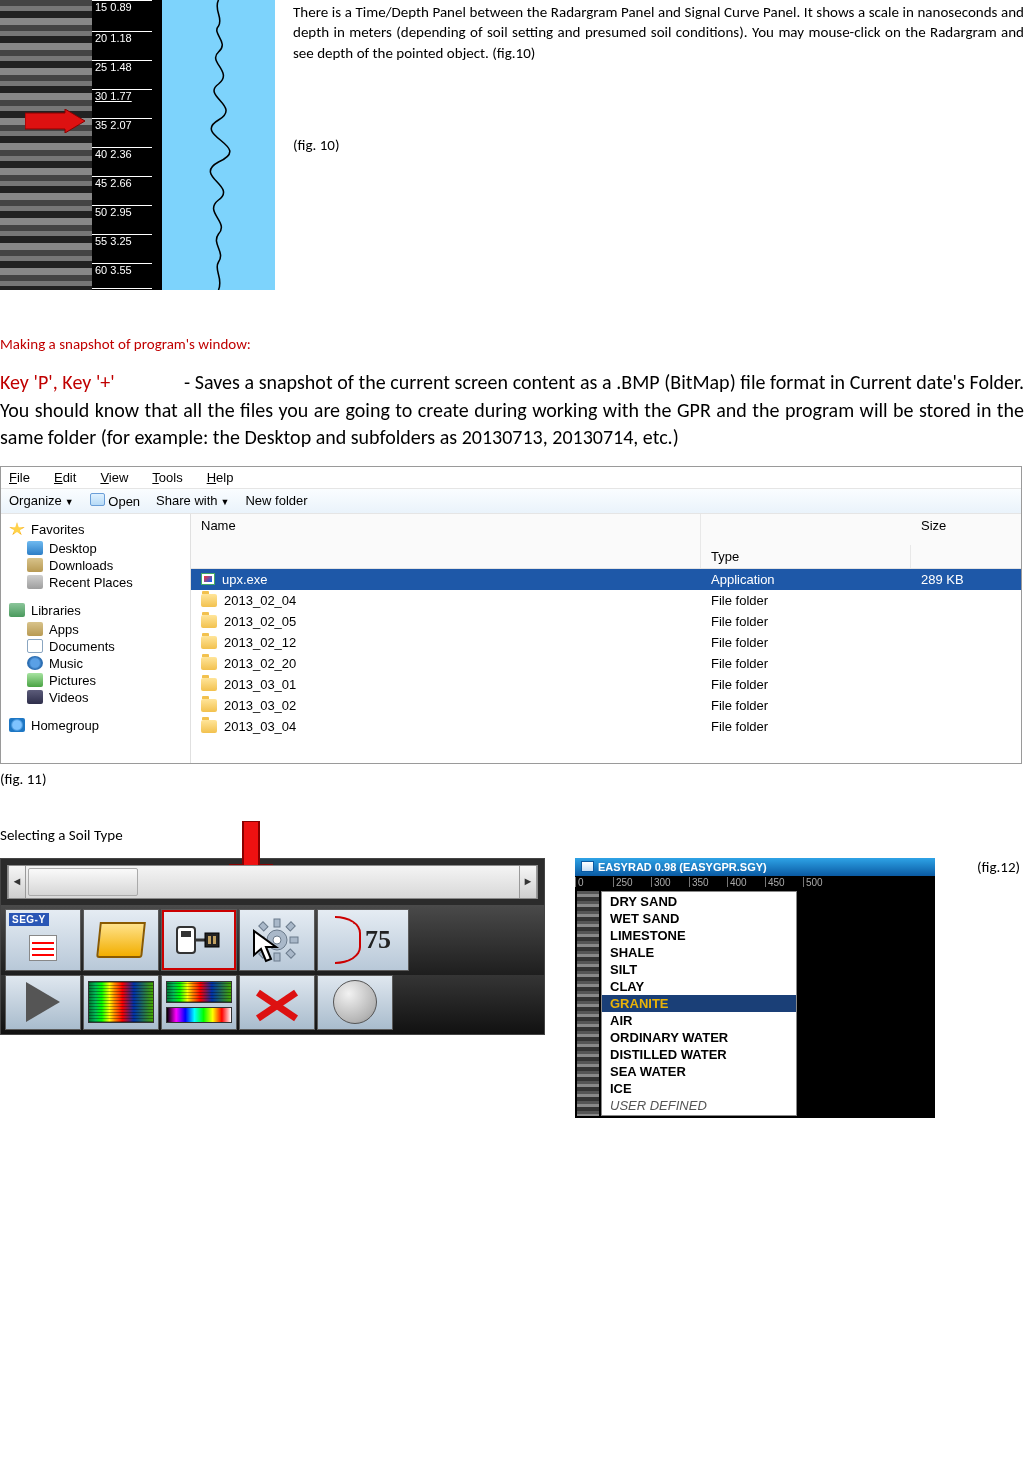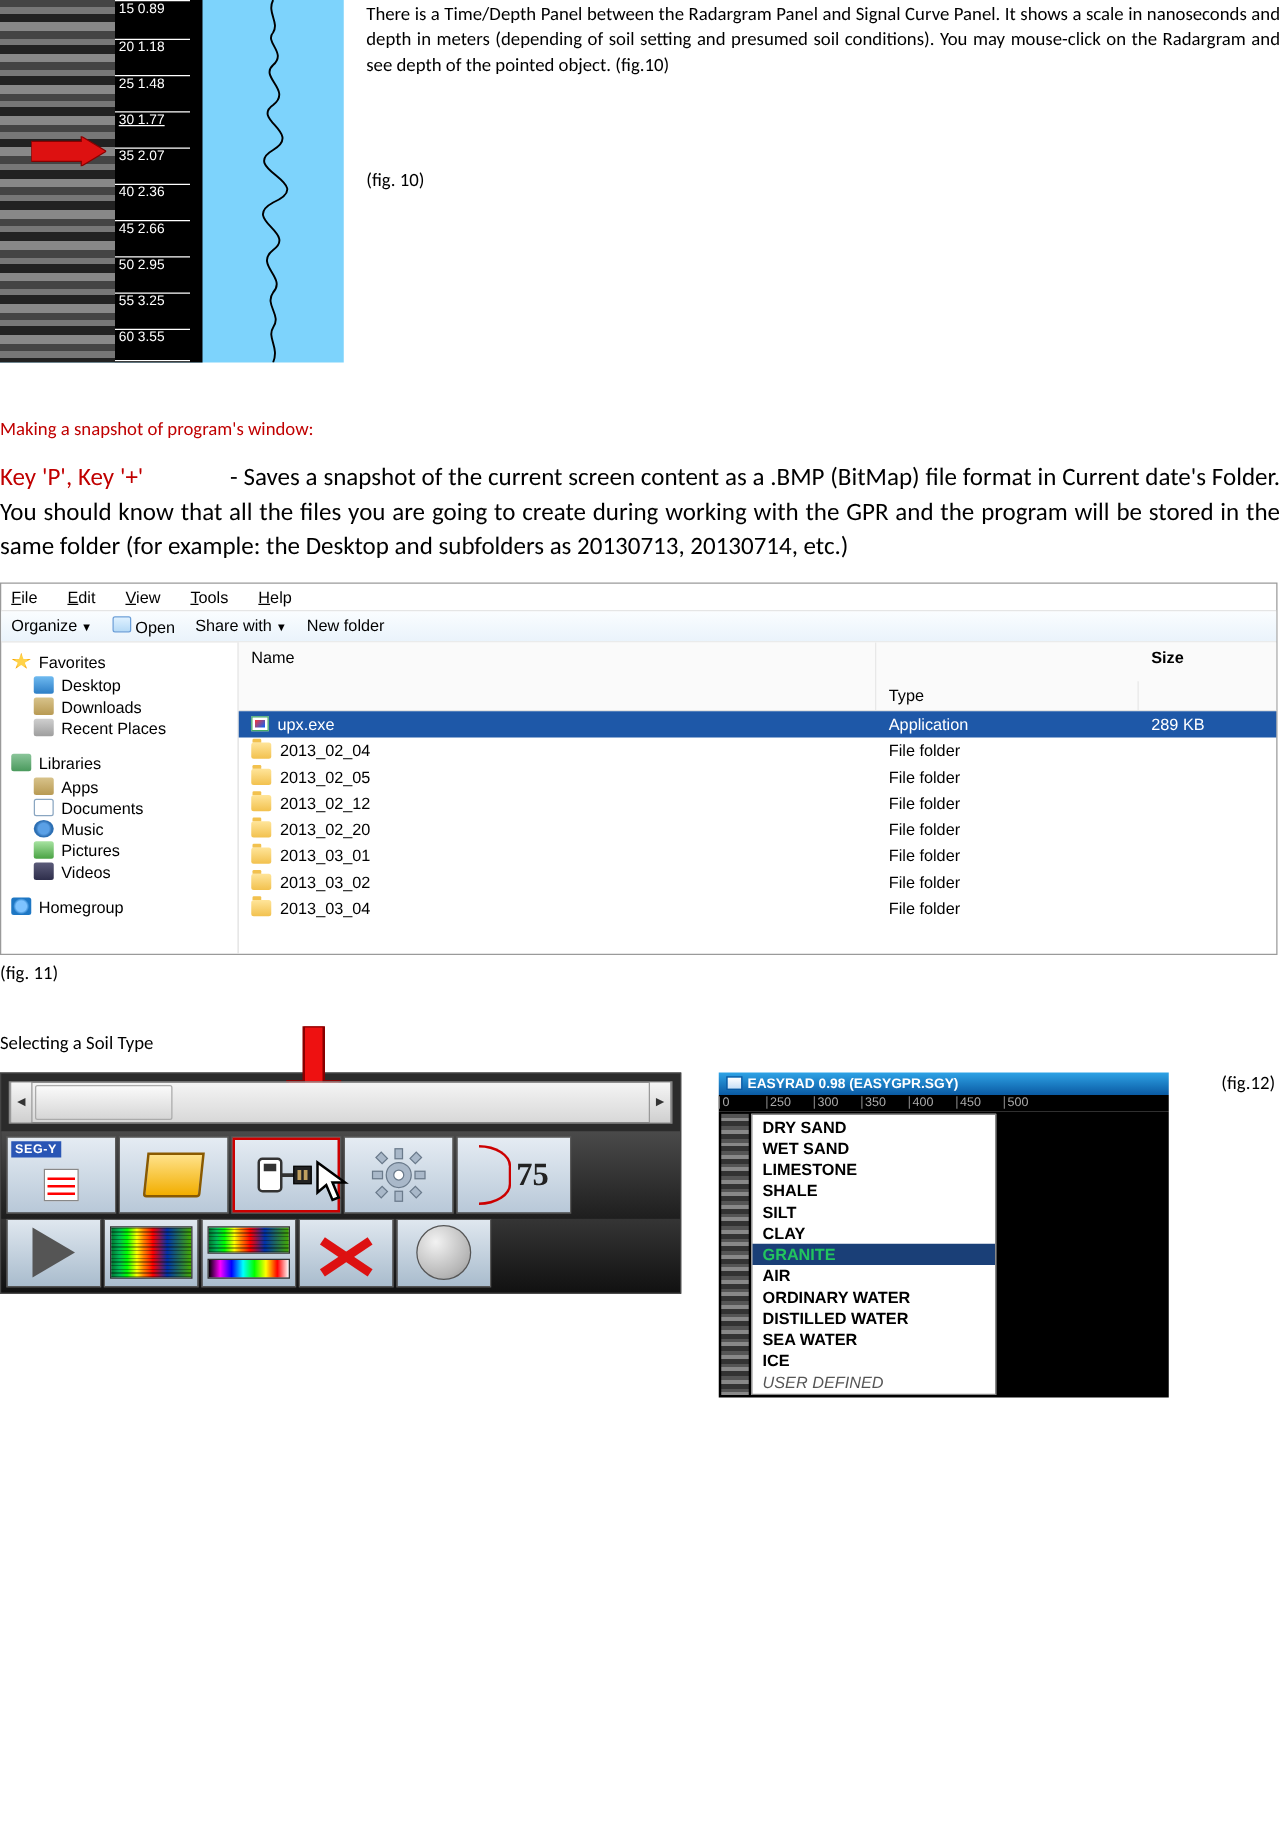--- a/index.html
+++ b/index.html
@@ -50,39 +50,39 @@
   .ic-vid { background:linear-gradient(#5c5c7a,#2e2e4b); }
   .ic-home { background:radial-gradient(circle,#7ec3ff 40%,#1e77c4 60%); }
   .folder { display:inline-block; width:16px; height:13px; background:linear-gradient(#ffe59a,#f2c14e); border-radius:2px; position:relative; }
   .folder::before { content:""; position:absolute; top:-3px; left:1px; width:7px; height:3px; background:#f2c14e; border-radius:1px 1px 0 0; }
   .app-ic { display:inline-block; width:14px; height:12px; border:1px solid #4a6; background:#fff; position:relative; }
   .app-ic::before { content:""; position:absolute; inset:2px; background:linear-gradient(135deg,#f33,#06f); }
   .files { flex:1; }
   .files-hdr { display:flex; border-bottom:1px solid #e3e3e3; background:#fafafa; }
   .col-name { flex:1; padding:4px 10px; border-right:1px solid #e8e8e8; }
   .col-type { width:210px; padding:4px 10px; border-right:1px solid #e8e8e8;margin-top:31px; }
-  .col-size { width:110px; padding:4px 10px;font-weight:bold; }
+  .col-size { width:110px; padding:4px 10px; }
   .file-row { display:flex; align-items:center; }
   .file-row.selected { background:#1e58a8; color:#fff; }
   .cell-name { flex:1; padding:3px 10px; display:flex; align-items:center; gap:7px; }
   .cell-type { width:210px; padding:3px 10px; }
   .cell-size { width:110px; padding:3px 10px; text-align:left; }
 
   .fig-cap { margin-top:6px; font-size:15px; }
 
   .sub-heading { margin:38px 0 14px 0; font-size:15px; }
 
   
   .row-fig12 { display:flex; gap:30px; align-items:flex-start; }
   .toolbar-box { width:545px; border:1px solid #444; background:#2b2b2b; }
   .tb-scroll { height:34px; background:linear-gradient(#f4f4f4,#d8d8d8); border:1px solid #8a8a8a; margin:6px; display:flex; align-items:center; justify-content:space-between; position:relative; }
   .scrollbtn { width:18px; height:100%; background:linear-gradient(#f6f6f6,#cfcfcf); border-left:1px solid #9a9a9a; border-right:1px solid #9a9a9a; display:flex; align-items:center; justify-content:center; font-size:11px; color:#333; }
   .track-thumb { position:absolute; left:20px; width:110px; top:2px; bottom:2px; background:linear-gradient(#fafafa,#d6d6d6); border:1px solid #aaa; border-radius:2px; }
   .tb-icons { display:flex; padding:4px; gap:2px; background:linear-gradient(#4a4a4a,#1e1e1e); position:relative; }
-  .tb-btn { width:88px; height:62px; background:linear-gradient(#e5ecf3,#b8c8d8); border:1px solid #5a5a5a; display:flex; align-items:center; justify-content:center; position:relative; }
+  .tb-btn { width:76px; height:62px; background:linear-gradient(#e5ecf3,#b8c8d8); border:1px solid #5a5a5a; display:flex; align-items:center; justify-content:center; position:relative; }
   .segy { font-family:Arial; }
   .segy-lbl { position:absolute; top:3px; left:3px; background:#2a56b5; color:#fff; font-size:10px; font-weight:bold; padding:1px 3px; letter-spacing:0.5px; }
   .wave-ic { width:28px; height:26px; border:1px solid #888; background:#fff; position:relative; top:8px; }
   .wave-ic::before { content:""; position:absolute; left:2px; right:2px; top:50%; height:2px; background:red; box-shadow:0 -6px 0 red,0 6px 0 red; }
   .open-folder { width:46px; height:36px; background:linear-gradient(#ffe28a,#f2ae00); border:2px solid #8a5a00; transform:skewX(-6deg); border-radius:0 0 3px 3px; }
   .plug-svg { width:48px; height:42px; }
   .gear-svg { width:44px; height:44px; color:#9aaabe; }
   .gain-btn { width:92px; font-family:"Segoe UI"; font-size:26px; color:#222; font-weight:600; gap:4px; }
   .gain-shape { width:26px; height:48px; border:2px solid #c00; border-left:none; border-radius:0 40px 40px 0 / 0 26px 26px 0; }
   .tb-icons2 { display:flex; padding:0 4px 4px 4px; gap:2px; background:linear-gradient(#353535,#111); }
@@ -103,21 +103,21 @@
   
   .soil-wrap { width:360px; }
   .soil-title { background:linear-gradient(#2ea3e6,#0a5aa3); color:#fff; font-size:11px; font-weight:bold; padding:3px 6px; font-family:Tahoma,sans-serif; display:flex; align-items:center; gap:4px; }
   .soil-title .ic-app { width:13px; height:11px; background:linear-gradient(#fff,#c6dff6); border:1px solid #0a5aa3; }
   .soil-ruler { background:#000; color:#aaa; font-size:10px; font-family:Arial; padding:1px 0; }
   .soil-ruler span { display:inline-block; width:38px; text-align:left; border-left:1px solid #777; padding-left:2px; height:10px; }
   .soil-box { background:#000; padding:2px; display:flex; }
   .soil-side { width:22px; background:repeating-linear-gradient(180deg,#555 0 3px,#888 3px 6px,#333 6px 10px); }
   .soil-menu { background:#fff; border:1px solid #888; width:196px; margin-left:2px; padding:1px 0; font-family:Arial,sans-serif; }
   .soil-item { font-size:13px; font-weight:bold; padding:0 8px; line-height:17px; }
-  .soil-item.sel { background:#1a3f77; color:#22c55e; }
+  .soil-item.sel { background:#1a3f77; color:#eab308; }
   .soil-item.user { font-style:italic; font-weight:normal; color:#555; }
 
   .fig12-cap { font-size:15px; margin-left:12px; }
 </style>
 </head>
 <body>
 
 <div class="page">
 
   <div class="row-fig10">

